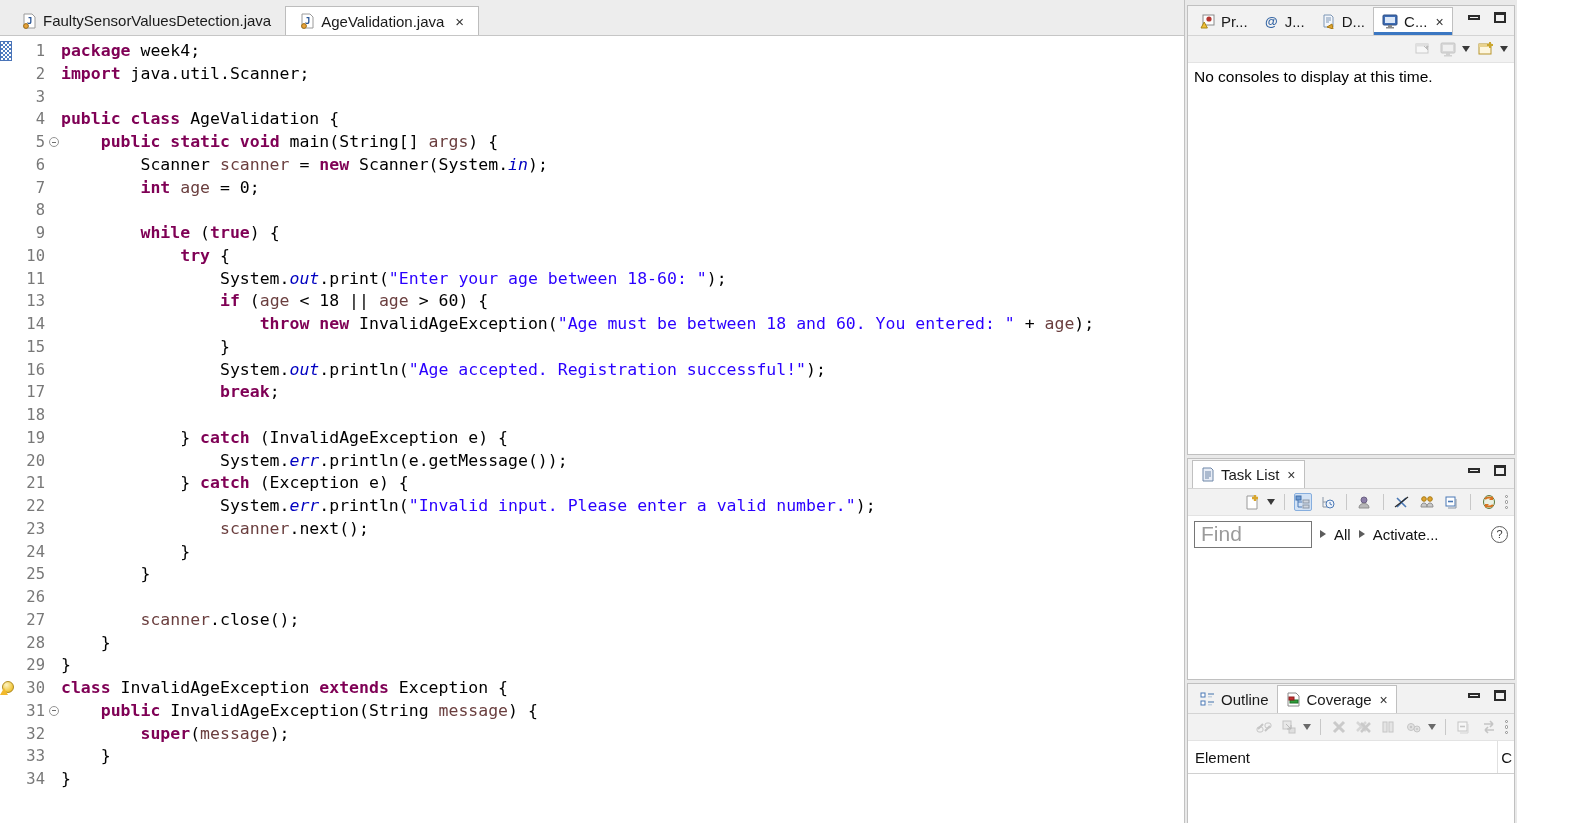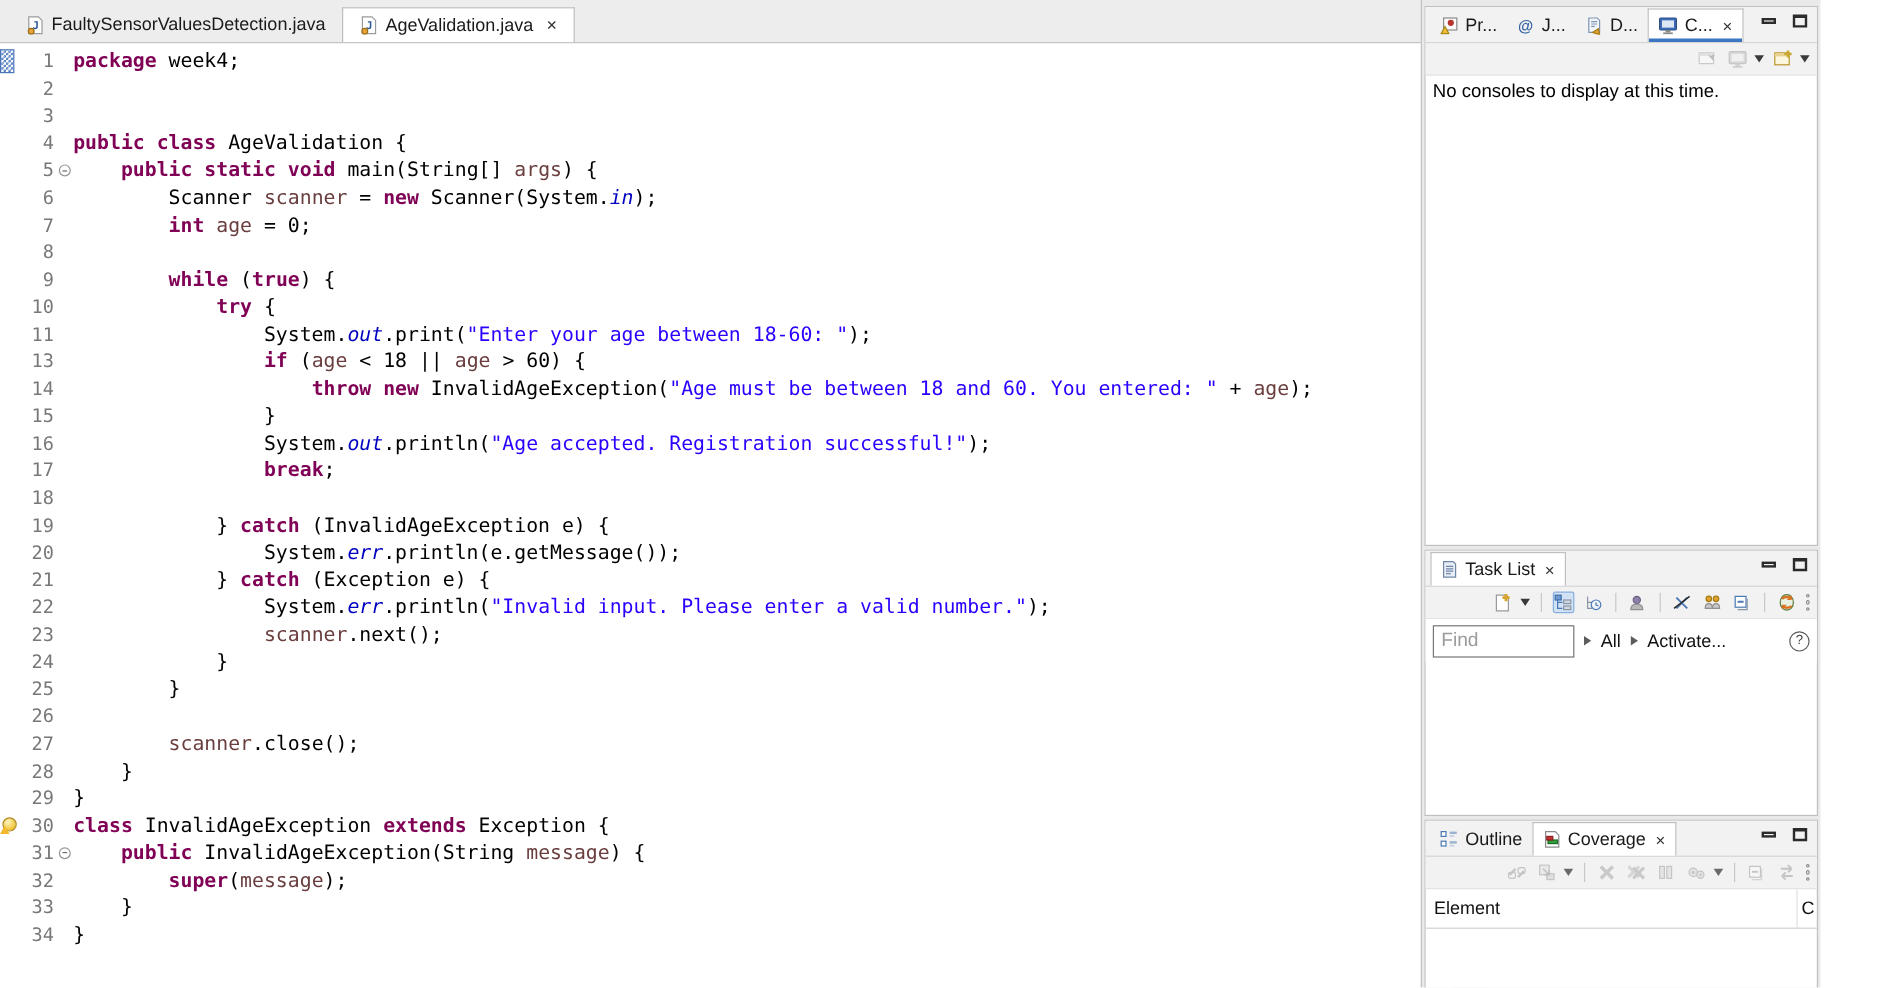--- a/index.html
+++ b/index.html
@@ -90,21 +90,21 @@
   .tb-ico.disabled { opacity:.45; }
   .dd-arrow { width:0; height:0; border-left:4.5px solid transparent;
     border-right:4.5px solid transparent; border-top:6px solid #3a3a3a; margin-left:-2px; }
   .vdots { display:inline-flex; flex-direction:column; gap:2px; }
   .vdots i { width:3.5px; height:3.5px; border:1px solid #8a8a8a; border-radius:50%; background:#fff; }
 
   .console-msg { font-size:15.5px; color:#000; padding:5px 6px; }
 
   .find-row { height:36px; display:flex; align-items:center; padding:0 6px; gap:8px;
     background:#fff; }
-  .find-input { width:118px; height:27px; border:1px solid #767676; font-size:16px;
+  .find-input { width:118px; height:27px; border:1px solid #767676; font-size:21px;
     padding:0 6px; color:#1a1a1a; font-family:"Liberation Sans", sans-serif; }
   .find-input::placeholder { color:#9b9b9b; }
   .tri { width:0; height:0; border-top:4.5px solid transparent; border-bottom:4.5px solid transparent;
     border-left:6px solid #5c5c5c; }
   .scope-label { font-size:15px; color:#111; }
   .help-circle { margin-left:auto; width:17px; height:17px; border-radius:50%;
     border:1px solid #5c5c5c; color:#3c3c3c; font-size:11px; display:flex;
     align-items:center; justify-content:center; }
 
   .tbl-header { height:33px; display:flex; align-items:center; border-bottom:1px solid #d0d0d0;
@@ -145,21 +145,21 @@
       </div>
       <div class="win-btns">
         <span class="icon-min"></span>
         <span class="icon-max"></span>
       </div>
     </div>
 
     <div class="editor-body">
       <div class="code-scroll">
           <div class="code-row"><span class="ann"><span class="range-marker"></span></span><span class="ln">1</span><span class="fold"></span><span class="code-text"><span class="tk-kw">package</span><span class="tk-def"> week4;</span></span></div>
-          <div class="code-row"><span class="ann"></span><span class="ln">2</span><span class="fold"></span></div>
+          <div class="code-row"><span class="ann"></span><span class="ln">2</span><span class="fold"></span><span class="code-text"><span class="tk-kw">import</span><span class="tk-def"> java.util.Scanner;</span></span></div>
           <div class="code-row"><span class="ann"></span><span class="ln">3</span><span class="fold"></span><span class="code-text"></span></div>
           <div class="code-row"><span class="ann"></span><span class="ln">4</span><span class="fold"></span><span class="code-text"><span class="tk-kw">public</span><span class="tk-def"> </span><span class="tk-kw">class</span><span class="tk-def"> AgeValidation {</span></span></div>
           <div class="code-row"><span class="ann"></span><span class="ln">5</span><span class="fold"><span class="fold-minus"></span></span><span class="code-text"><span class="tk-def">    </span><span class="tk-kw">public</span><span class="tk-def"> </span><span class="tk-kw">static</span><span class="tk-def"> </span><span class="tk-kw">void</span><span class="tk-def"> main(String[] </span><span class="tk-var">args</span><span class="tk-def">) {</span></span></div>
           <div class="code-row"><span class="ann"></span><span class="ln">6</span><span class="fold"></span><span class="code-text"><span class="tk-def">        Scanner </span><span class="tk-var">scanner</span><span class="tk-def"> = </span><span class="tk-kw">new</span><span class="tk-def"> Scanner(System.</span><span class="tk-sf">in</span><span class="tk-def">);</span></span></div>
           <div class="code-row"><span class="ann"></span><span class="ln">7</span><span class="fold"></span><span class="code-text"><span class="tk-def">        </span><span class="tk-kw">int</span><span class="tk-def"> </span><span class="tk-var">age</span><span class="tk-def"> = 0;</span></span></div>
           <div class="code-row"><span class="ann"></span><span class="ln">8</span><span class="fold"></span><span class="code-text"></span></div>
           <div class="code-row"><span class="ann"></span><span class="ln">9</span><span class="fold"></span><span class="code-text"><span class="tk-def">        </span><span class="tk-kw">while</span><span class="tk-def"> (</span><span class="tk-kw">true</span><span class="tk-def">) {</span></span></div>
           <div class="code-row"><span class="ann"></span><span class="ln">10</span><span class="fold"></span><span class="code-text"><span class="tk-def">            </span><span class="tk-kw">try</span><span class="tk-def"> {</span></span></div>
           <div class="code-row"><span class="ann"></span><span class="ln">11</span><span class="fold"></span><span class="code-text"><span class="tk-def">                System.</span><span class="tk-sf">out</span><span class="tk-def">.print(</span><span class="tk-str">"Enter your age between 18-60: "</span><span class="tk-def">);</span></span></div>
           <div class="code-row"><span class="ann"></span><span class="ln">13</span><span class="fold"></span><span class="code-text"><span class="tk-def">                </span><span class="tk-kw">if</span><span class="tk-def"> (</span><span class="tk-var">age</span><span class="tk-def"> &lt; 18 || </span><span class="tk-var">age</span><span class="tk-def"> &gt; 60) {</span></span></div>

